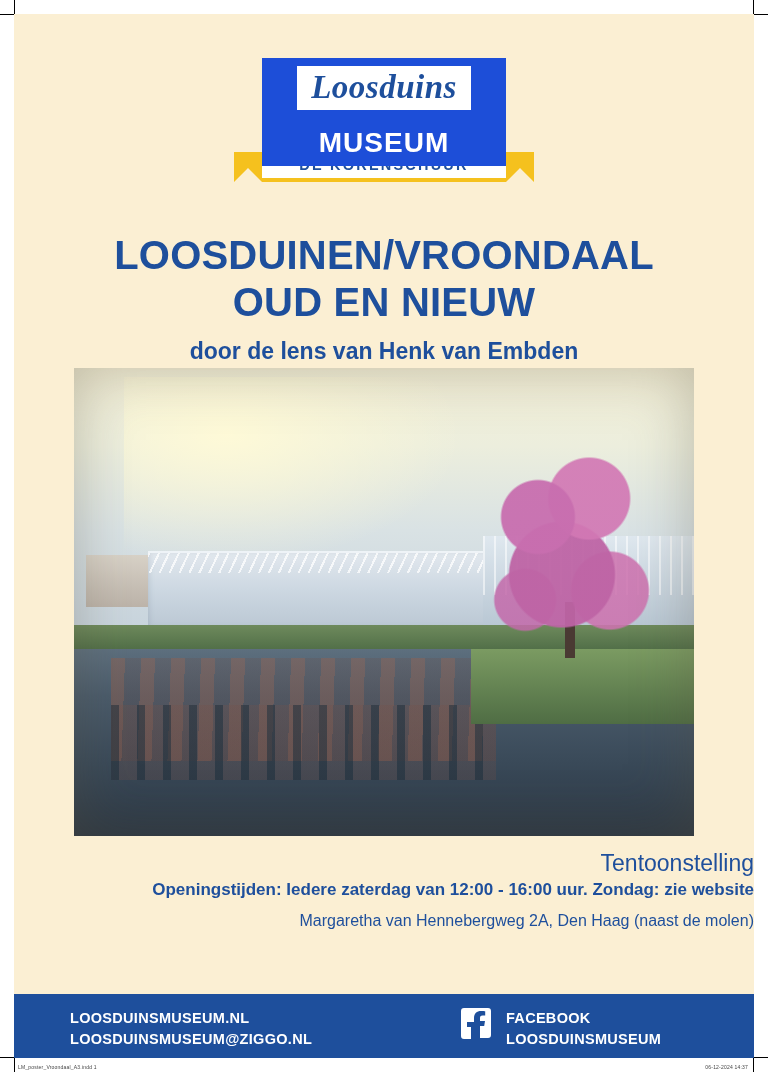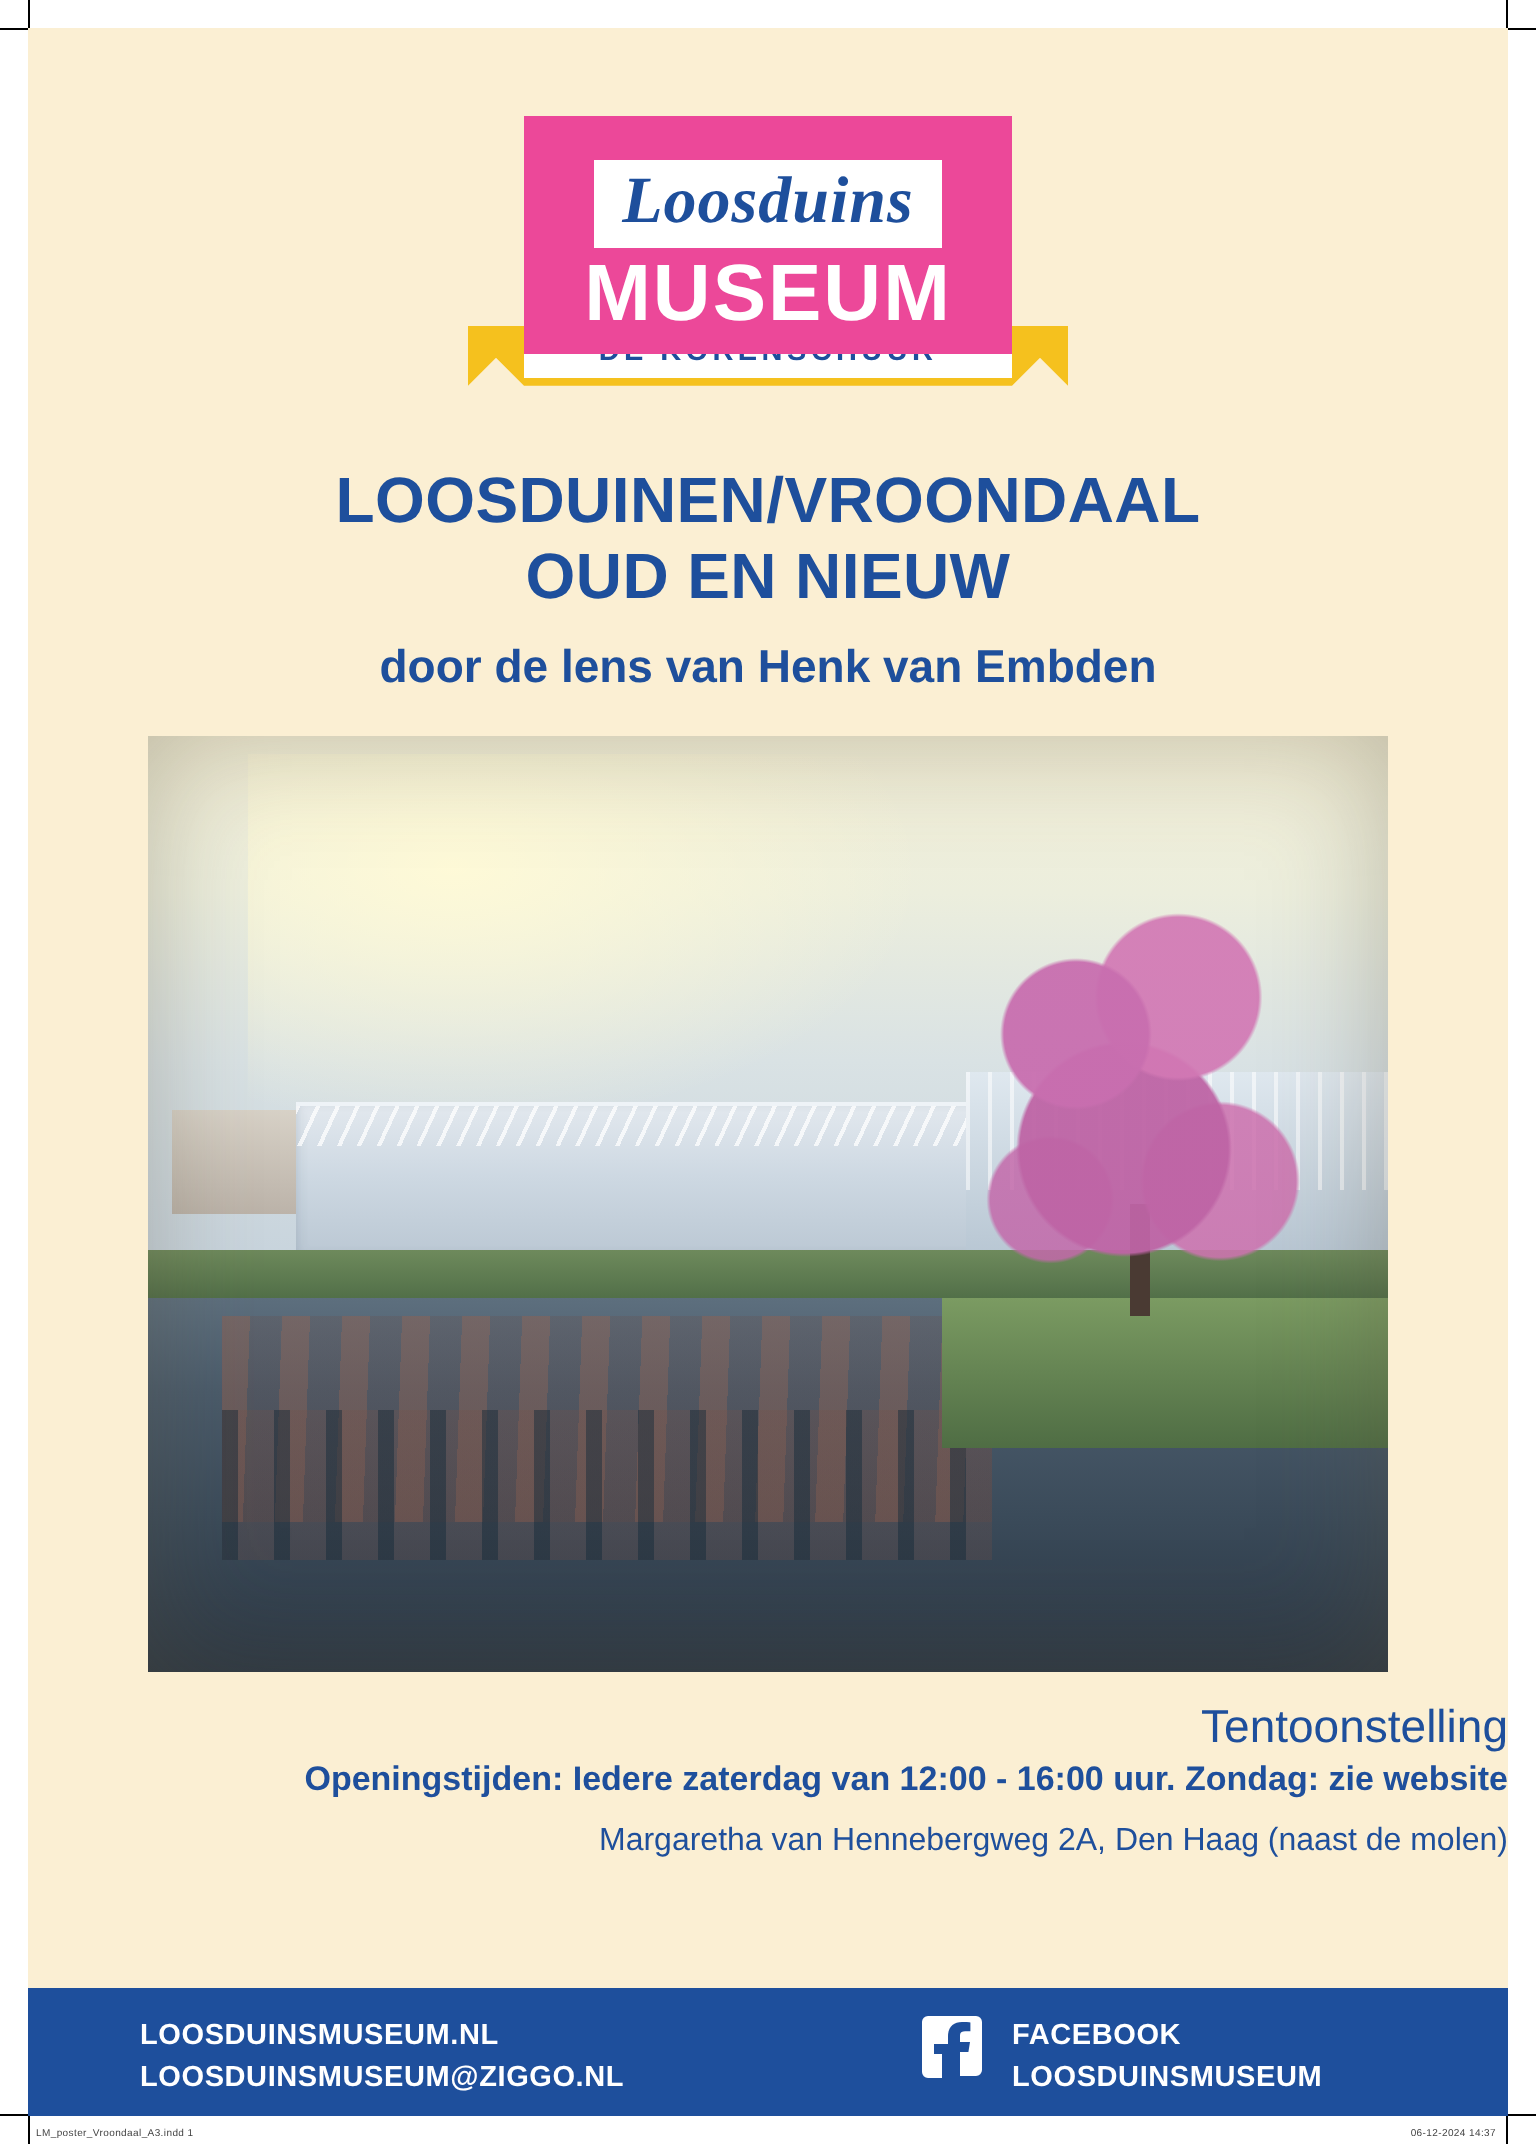--- a/index.html
+++ b/index.html
@@ -45,22 +45,22 @@
     left: 0;
     right: 0;
     top: 44px;
     display: flex;
     flex-direction: column;
     align-items: center;
   }
   .logo-box {
     position: relative;
     width: 244px;
-    background: #ec4899;
-    padding: 22px 0 8px 0;
+    background: #1d4ed8;
+    padding: 8px 0 8px 0;
     text-align: center;
     z-index: 3;
   }
   .logo-top {
     display: inline-block;
     background: #ffffff;
     color: #1e4f9c;
     font-family: "Liberation Serif", serif;
     font-style: italic;
     font-weight: bold;
@@ -68,24 +68,24 @@
     letter-spacing: 0.5px;
     line-height: 1.05;
     padding: 2px 12px 3px 12px;
     border: 2px solid #ffffff;
   }
   .logo-mid {
     display: block;
     color: #ffffff;
     font-family: "Liberation Sans", sans-serif;
     font-weight: bold;
-    font-size: 40px;
+    font-size: 28px;
     letter-spacing: 1px;
     line-height: 1.08;
-    margin-top: 2px;
+    margin-top: 18px;
   }
   .ribbon {
     position: relative;
     width: 300px;
     height: 38px;
     margin-top: -14px;
     z-index: 2;
   }
   .ribbon .band {
     position: absolute;
@@ -121,21 +121,21 @@
   
   .title-block {
     position: absolute;
     left: 0;
     right: 0;
     top: 218px;
     text-align: center;
     color: #1e4f9c;
   }
   .title-1 {
-    font-size: 32px;
+    font-size: 40px;
     font-weight: bold;
     letter-spacing: 0.2px;
     line-height: 1.18;
   }
   .subtitle {
     margin-top: 12px;
     font-size: 23px;
     font-weight: bold;
   }
 

